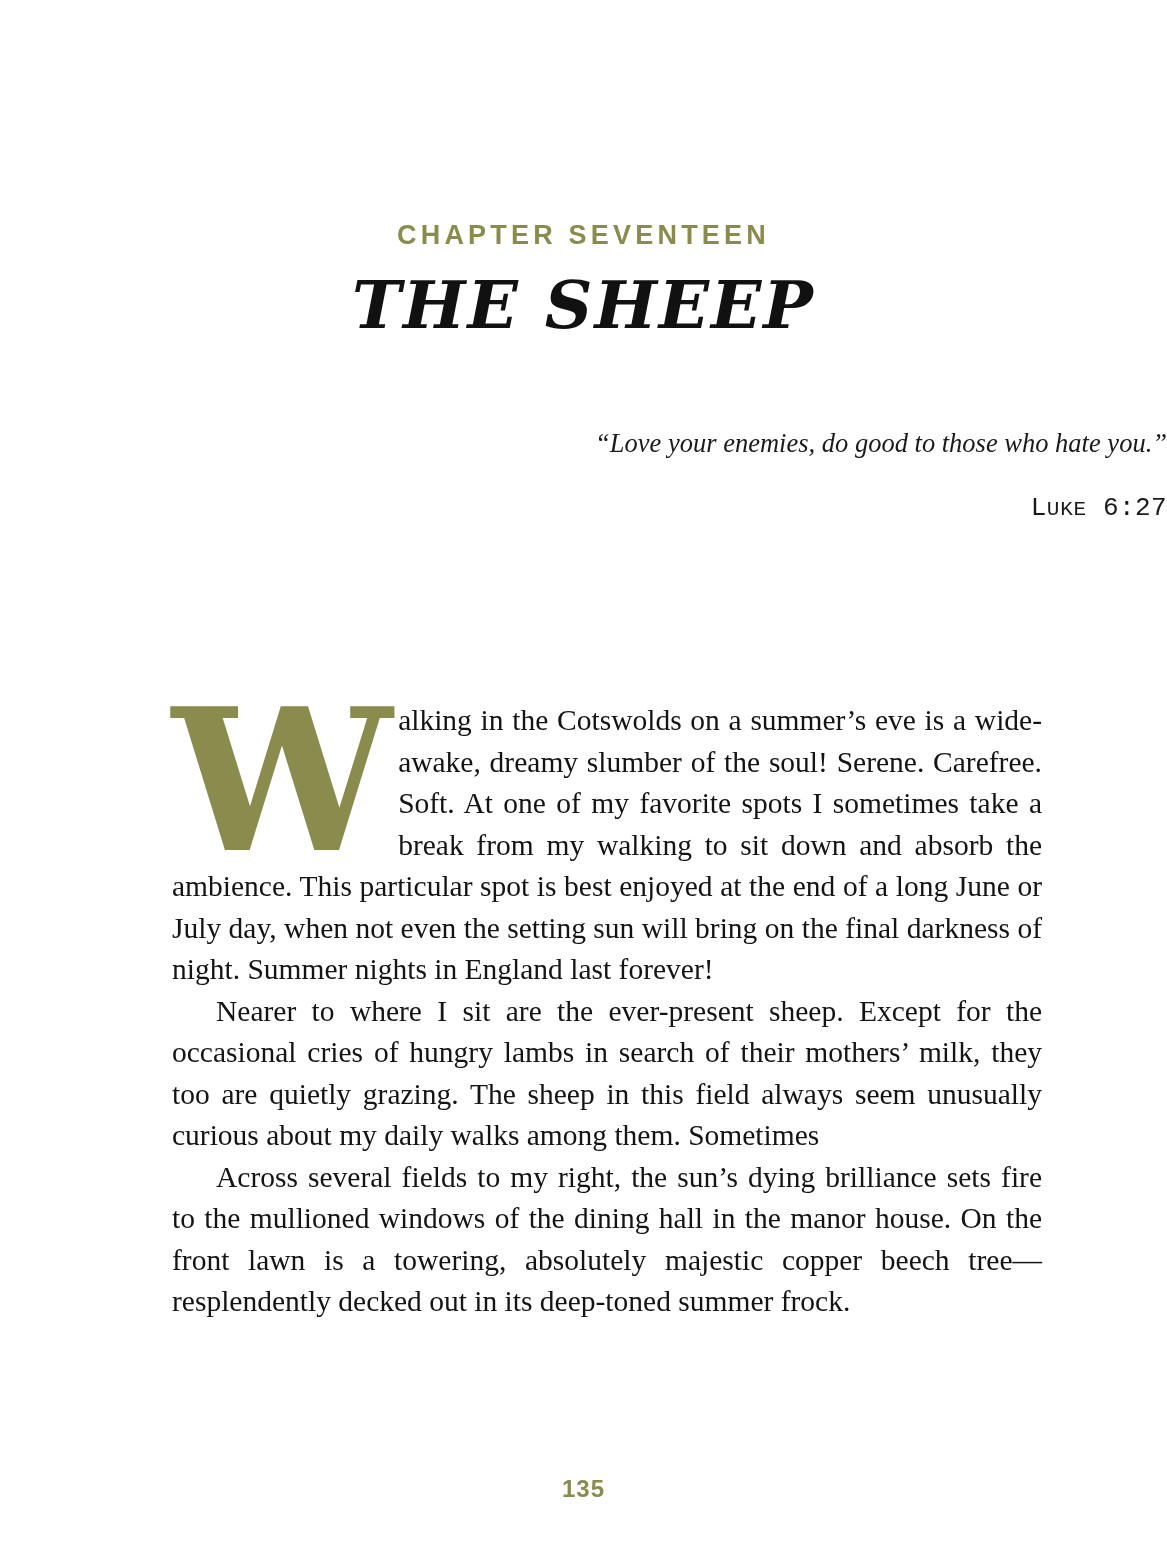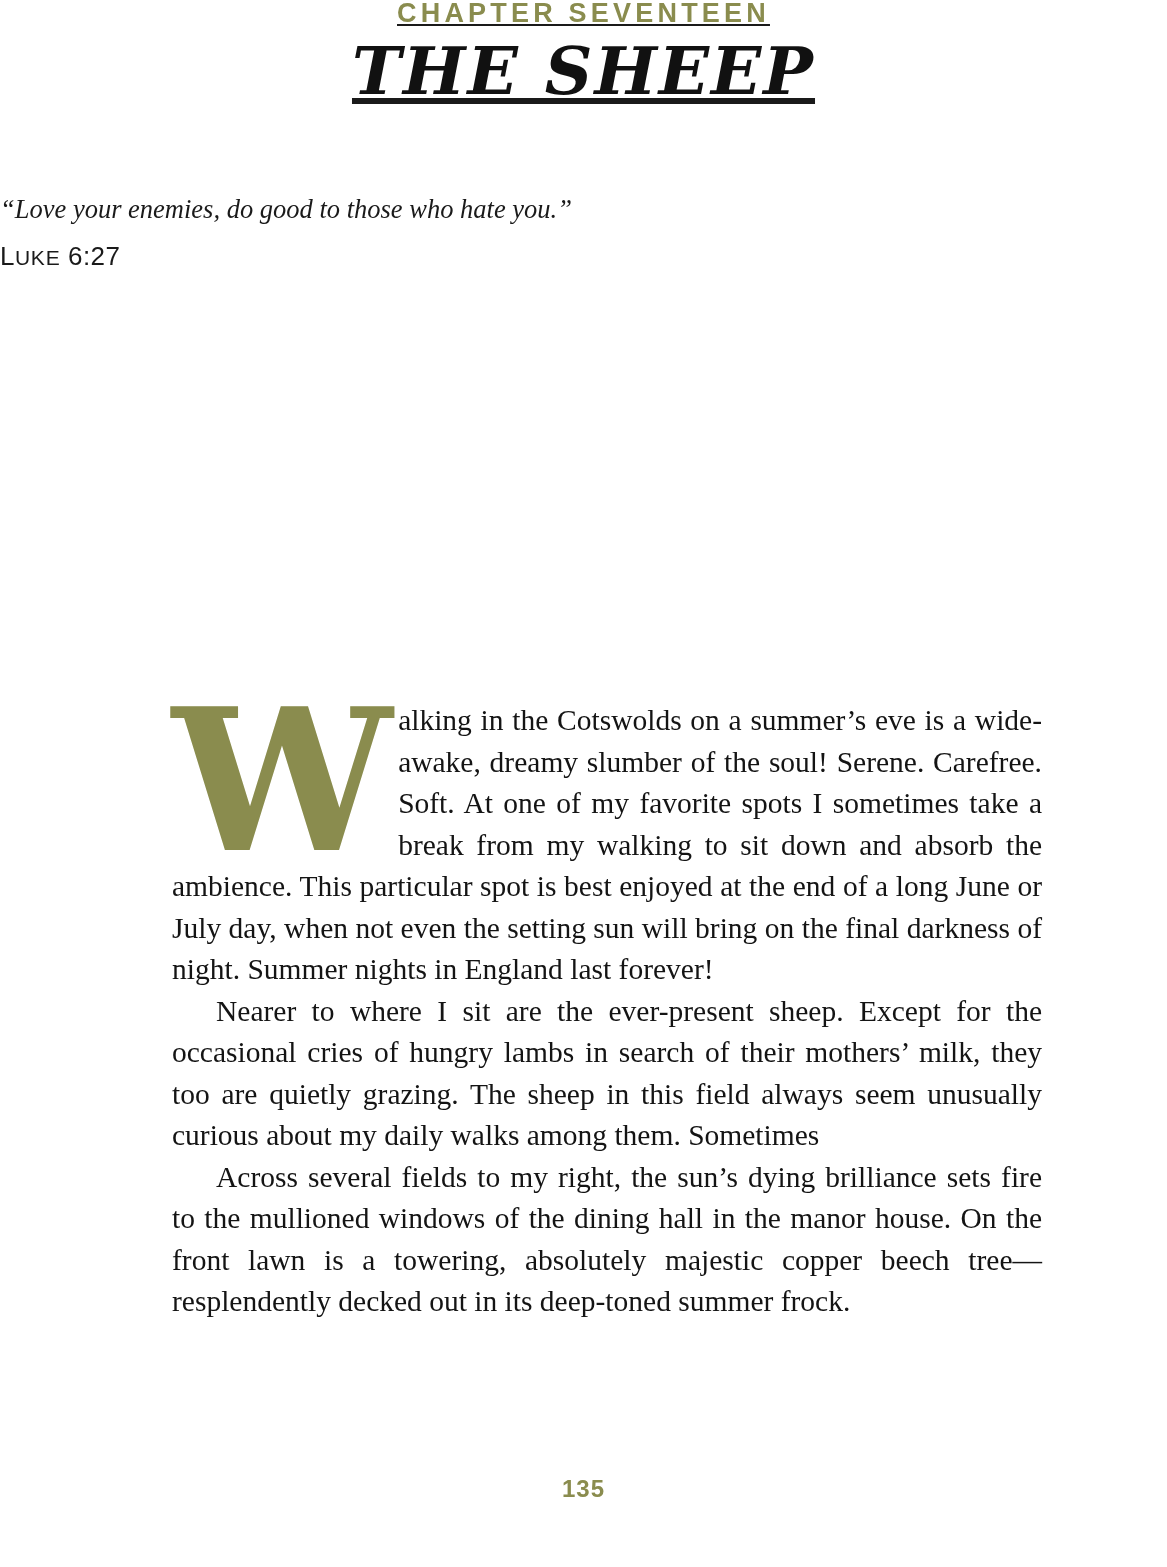--- a/index.html
+++ b/index.html
@@ -19,59 +19,59 @@
   .page {
     position: relative;
     width: 1167px;
     height: 1567px;
     box-sizing: border-box;
   }
 
   
   .chapter-head {
     text-align: center;
-    text-decoration: underline;
+    padding-top: 222px;
   }
 
   .chapter-eyebrow {
     font-family: "Liberation Sans", sans-serif;
     font-weight: 700;
     font-size: 27px;
     letter-spacing: 4.2px;
     color: #8a8c4e;
     text-transform: uppercase;
     line-height: 1;
   }
 
   .chapter-title {
-    margin-top: 10px;
+    margin-top: 22px;
     font-family: "DejaVu Serif", serif;
     font-style: italic;
     font-weight: 700;
     font-size: 66px;
     letter-spacing: 2px;
     color: #111111;
     line-height: 1.05;
   }
 
   
   .epigraph {
-    text-align: left;
+    text-align: right;
     margin-top: 86px;
   }
   .epigraph-quote {
     font-family: "Liberation Serif", serif;
     font-style: italic;
     font-size: 26.5px;
     color: #1a1a1a;
     line-height: 1.3;
   }
   .epigraph-source {
-    margin-top: 14px;
-    font-family: Liberation Sans, sans-serif;
+    margin-top: 32px;
+    font-family: Liberation Mono, monospace;
     font-size: 26px;
     color: #1a1a1a;
     letter-spacing: 0.4px;
   }
   .epigraph-source .smallcaps {
     font-size: 21px;
     letter-spacing: 0.8px;
   }
 
   

